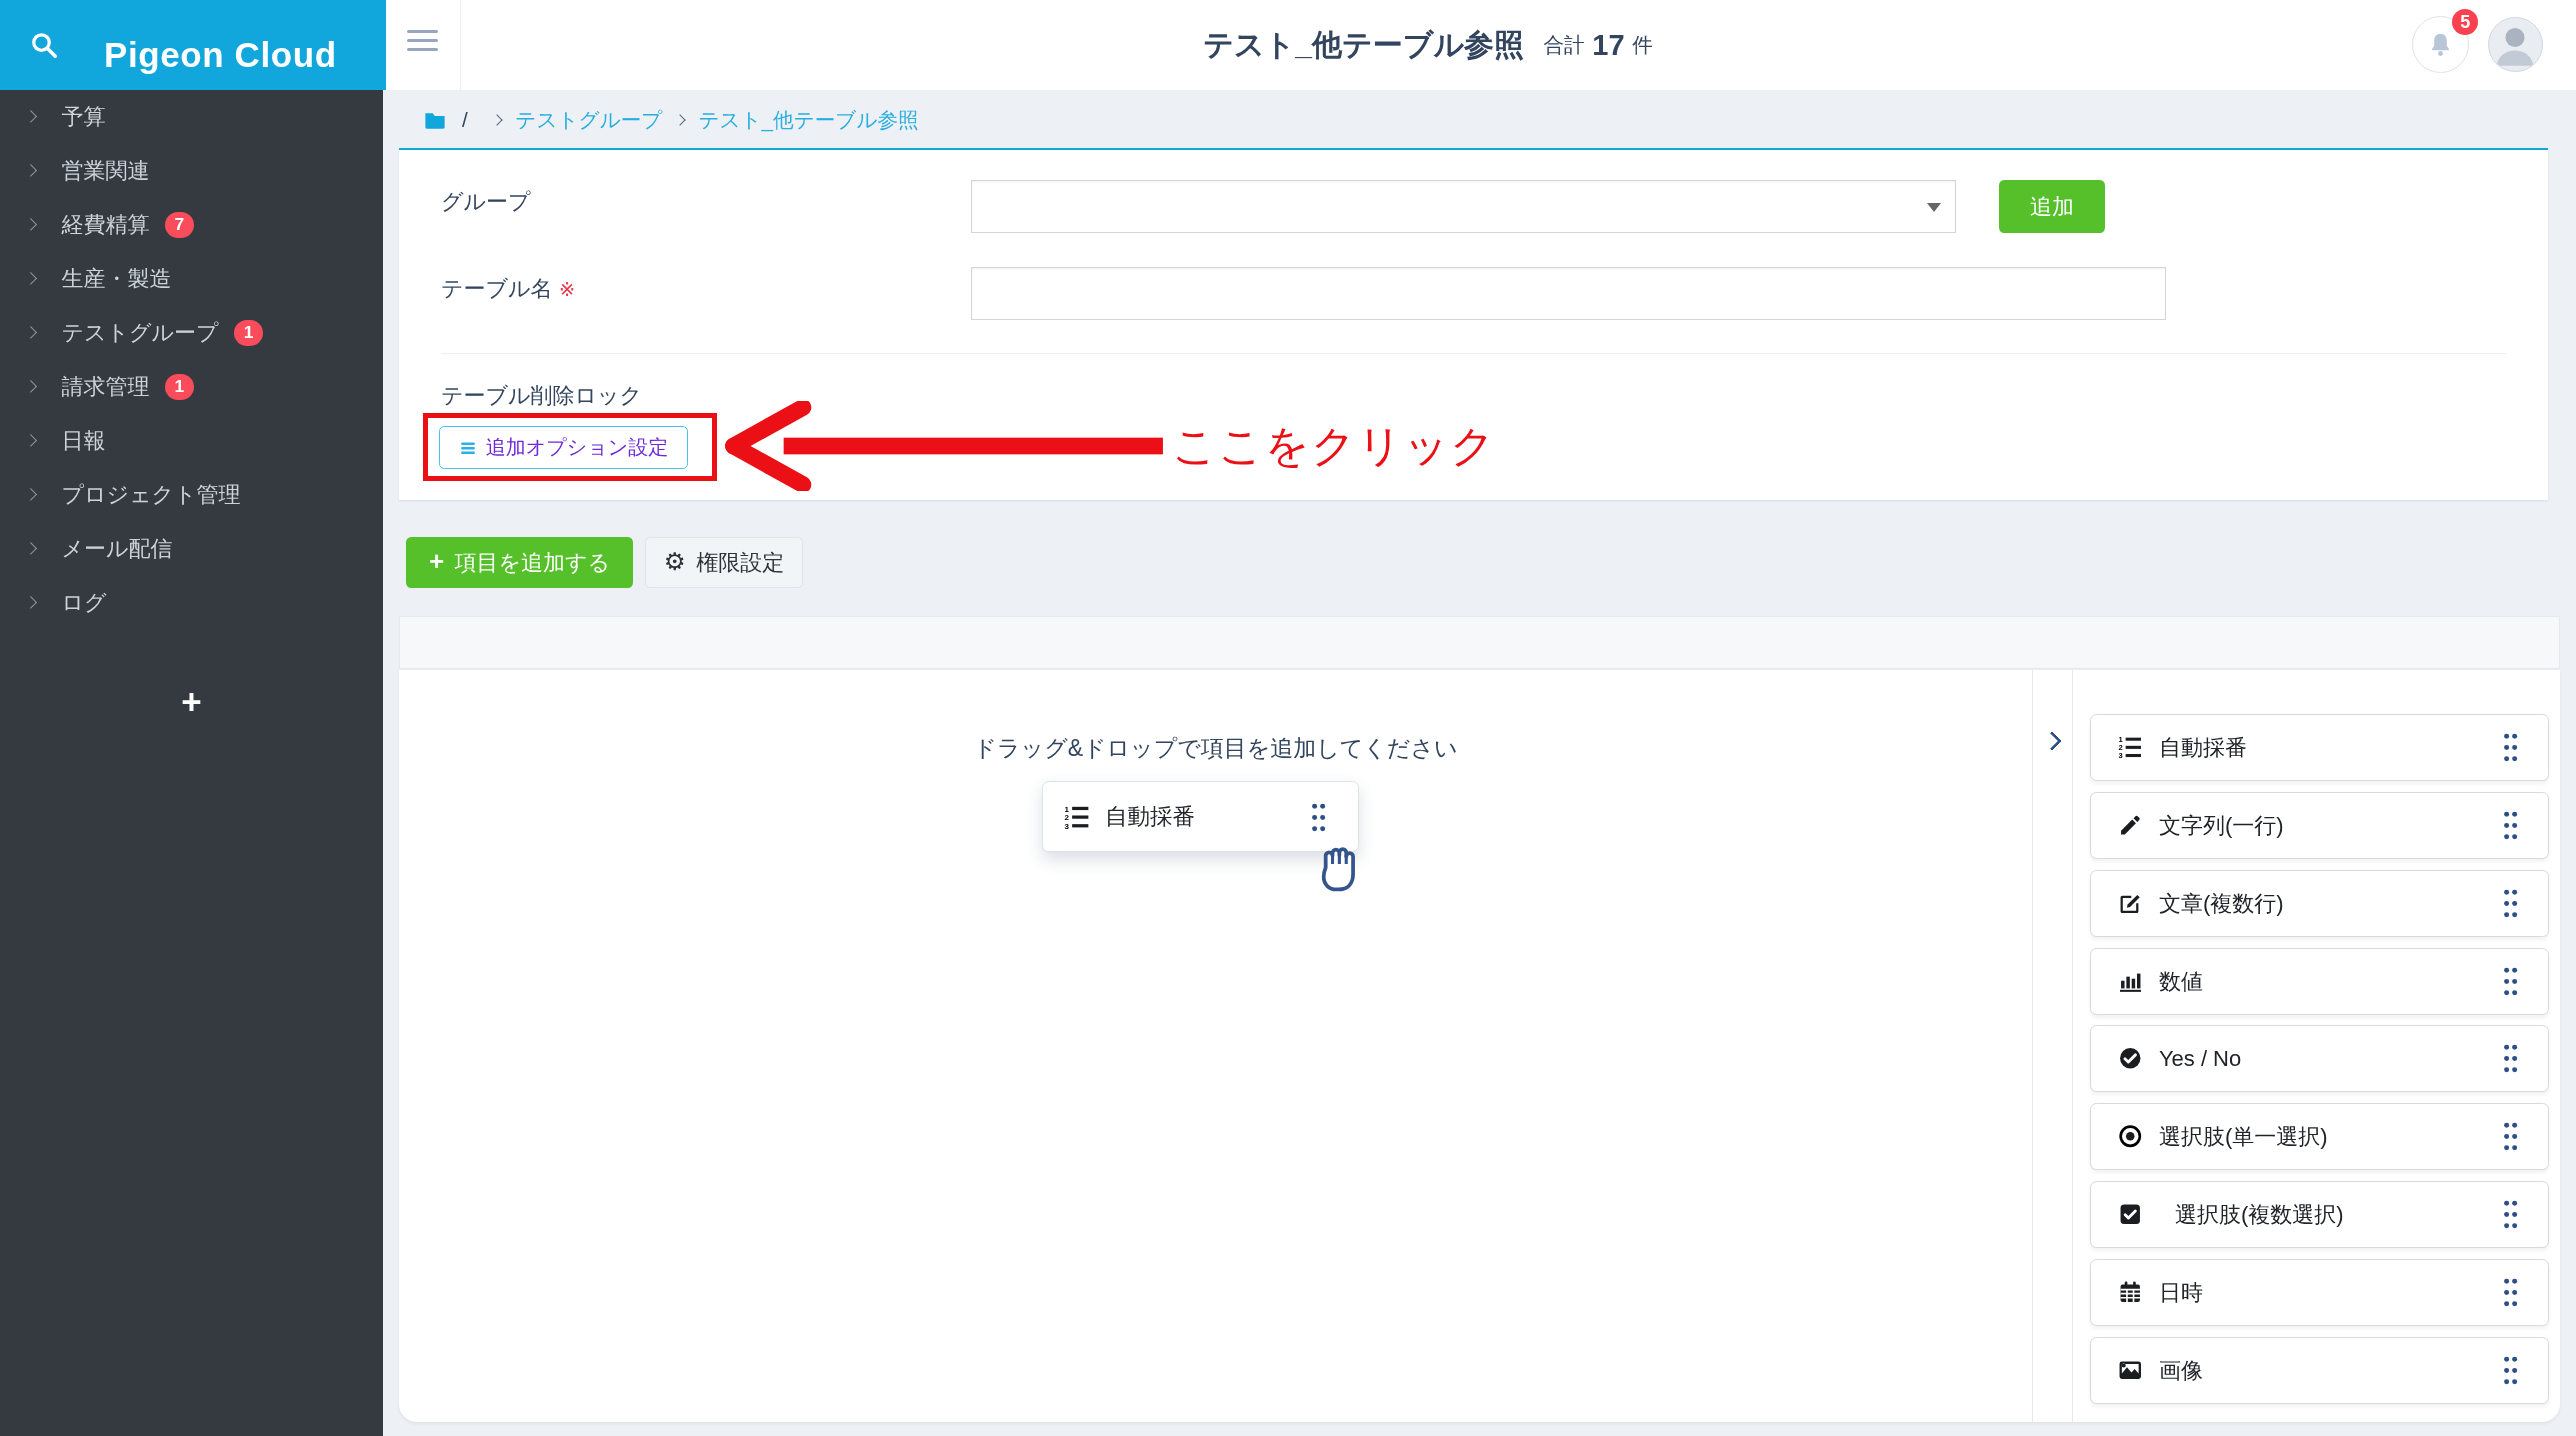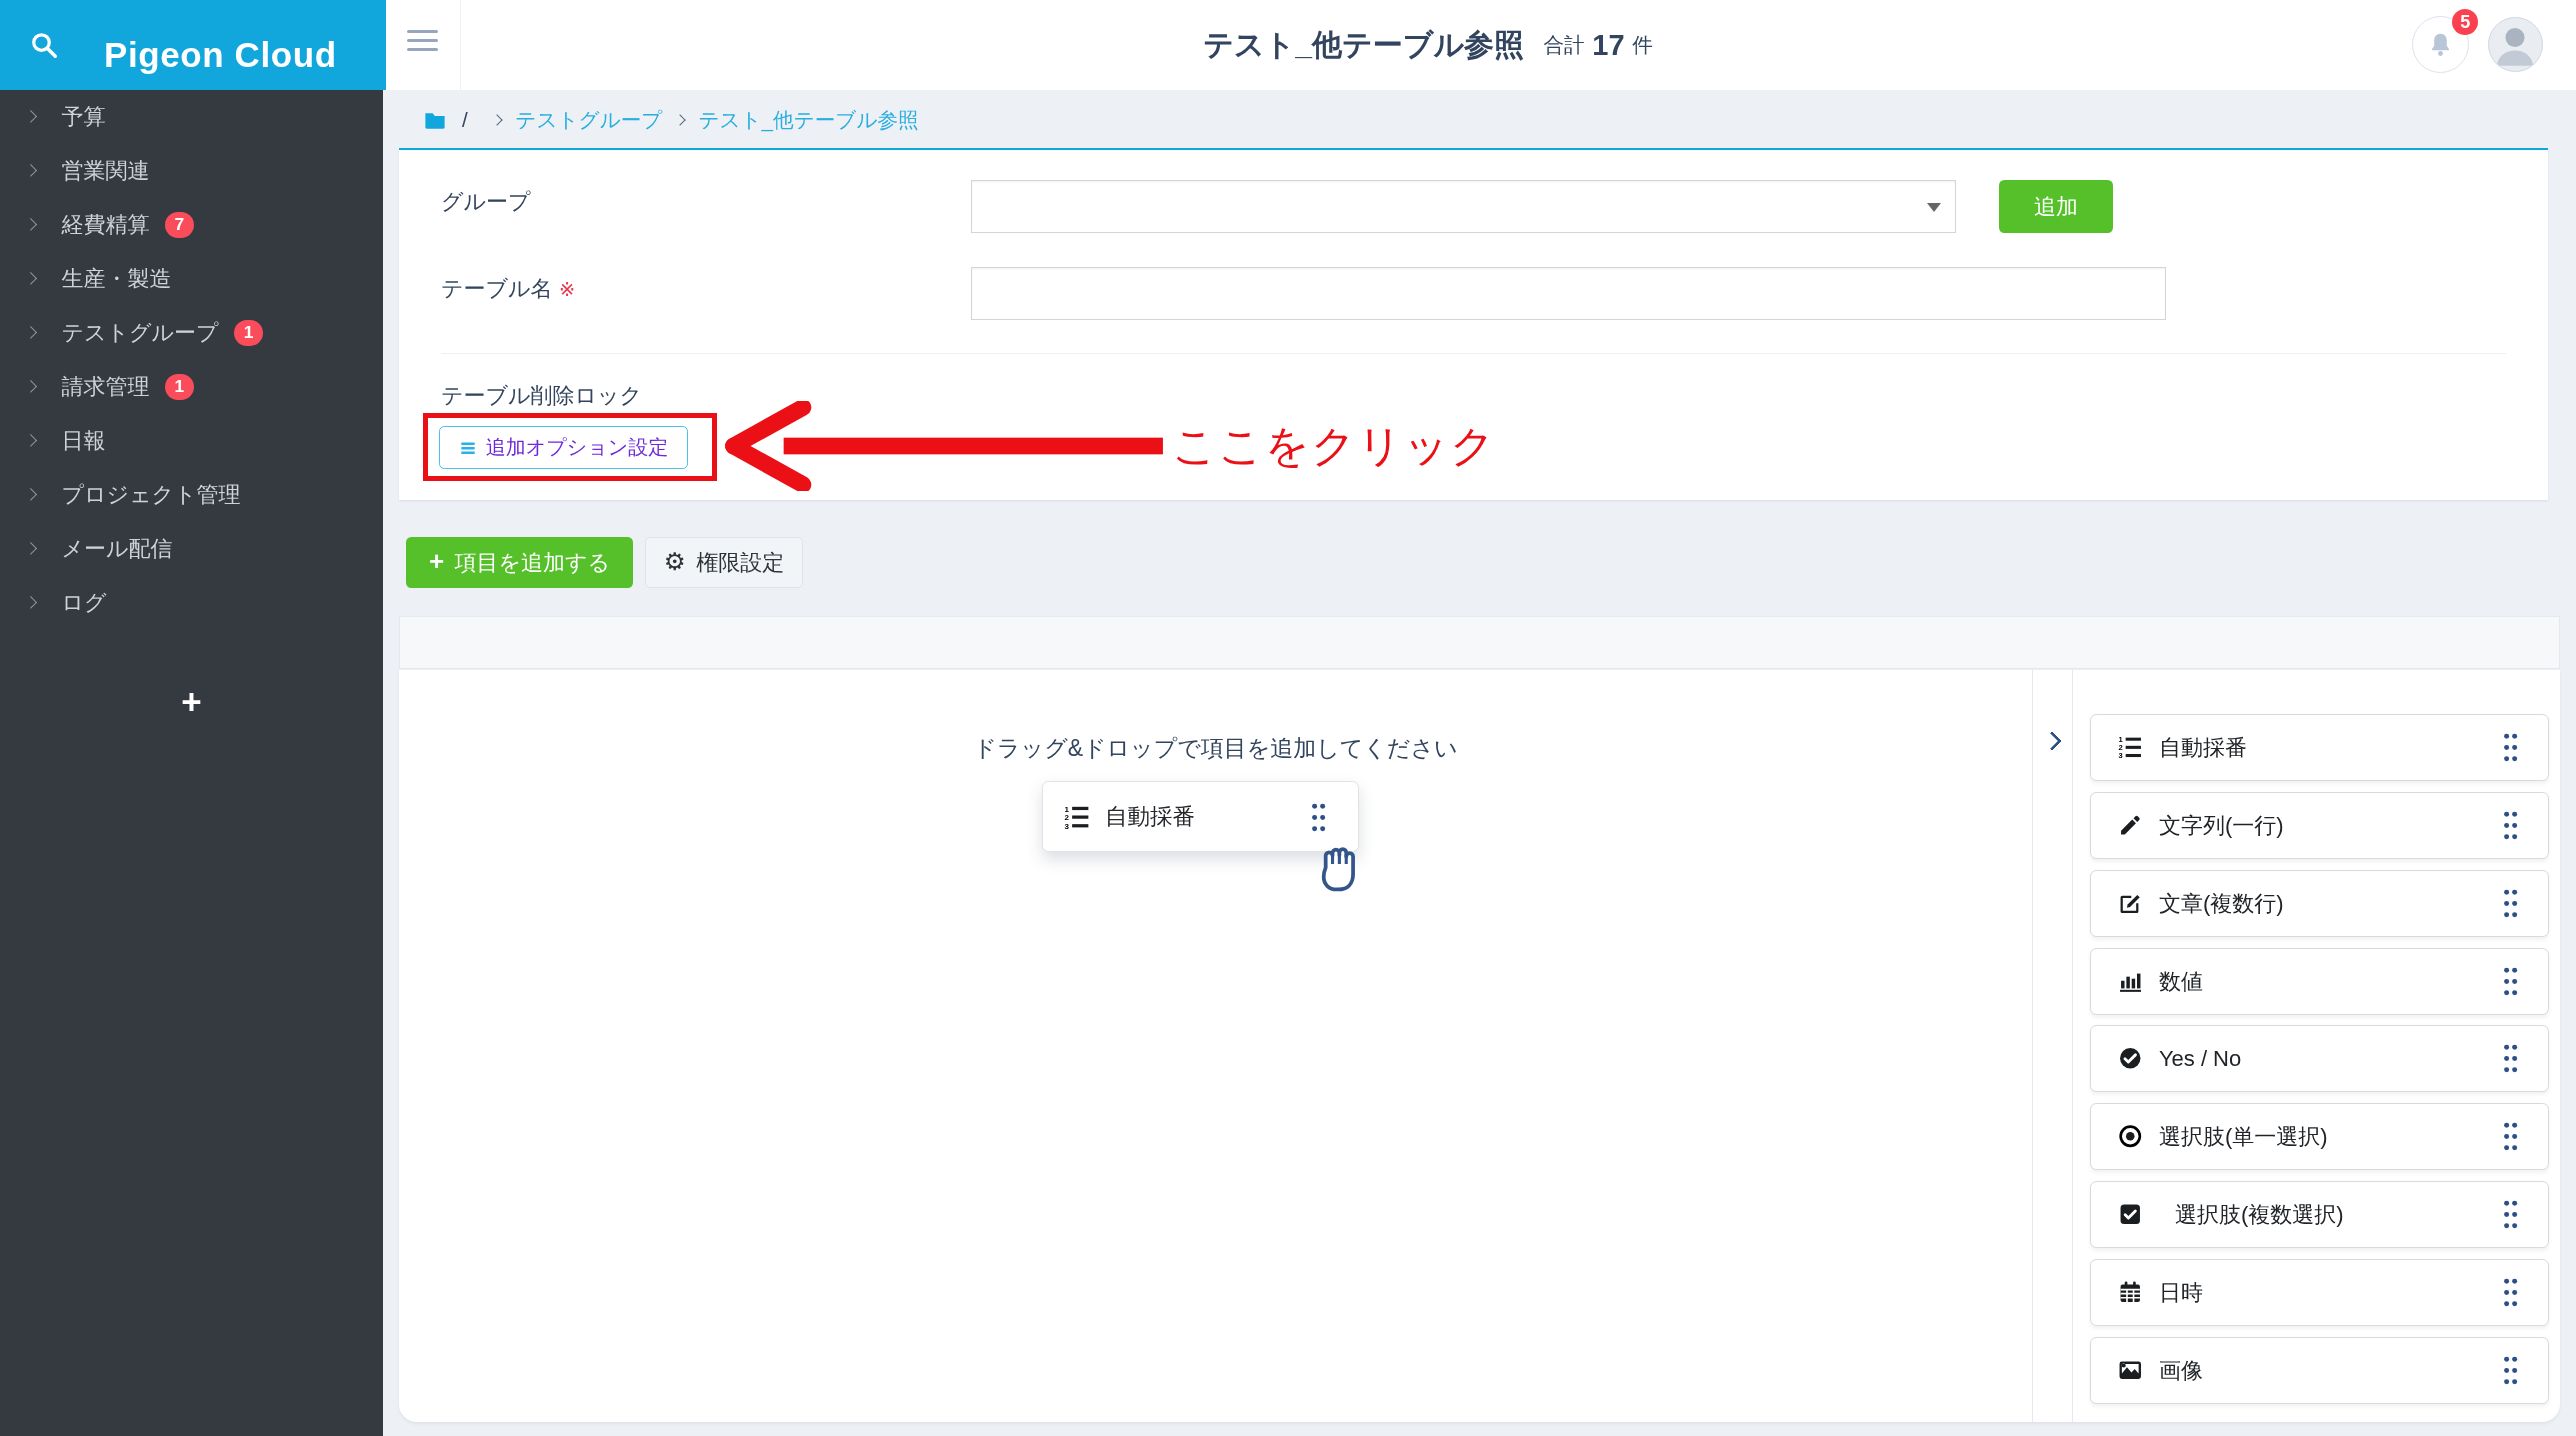--- a/index.html
+++ b/index.html
@@ -39,21 +39,21 @@
   .bc-sep{display:inline-block;width:7px;height:7px;border-top:1.9px solid #55657e;border-right:1.9px solid #55657e;transform:rotate(45deg);margin:0 14px;}
   .bc-link{color:#2aaede;cursor:pointer;}
 
   
   .card-form{position:absolute;left:399px;top:148px;width:2149px;height:352px;background:#fff;border-top:2.6px solid #12a7dc;box-shadow:0 0.6px 1.9px rgba(50,60,70,.10);box-sizing:border-box;}
   .f-label{position:absolute;font-size:22px;color:#33455e;}
   .req{color:#e8384f;font-size:19.3px;margin-left:6.4px;}
   .select-box{position:absolute;left:572px;top:30px;width:985px;height:53px;border:0.6px solid #d5d5d5;background:#fff;box-sizing:border-box;box-shadow:inset 0 1.3px 1.9px rgba(0,0,0,.05);cursor:pointer;}
   .caret{position:absolute;right:14px;top:22px;width:0;height:0;border-left:7.7px solid transparent;border-right:7.7px solid transparent;border-top:9.7px solid #666;}
   .btn-green{background:#56c02b;color:#fff;border:none;border-radius:5.2px;font-size:22px;display:flex;align-items:center;justify-content:center;cursor:pointer;}
-  .btn-add-group{position:absolute;left:1600px;top:30px;width:114px;height:53px;}
+  .btn-add-group{position:absolute;left:1600px;top:30px;width:106px;height:53px;}
   .input-box{position:absolute;left:572px;top:117px;width:1195px;height:53px;border:0.6px solid #d5d5d5;background:#fff;box-sizing:border-box;box-shadow:inset 0 1.3px 1.9px rgba(0,0,0,.05);font-size:20.6px;padding:0 13px;}
   .f-divider{position:absolute;left:42px;top:203px;width:2065px;height:1.3px;background:#edf0f3;}
   .red-box{position:absolute;left:24px;top:263px;width:294px;height:68px;border:5.8px solid #eb1016;box-sizing:border-box;}
   .btn-options{position:absolute;left:40px;top:276px;width:249px;height:43px;background:#fff;border:1.3px solid #49c0ee;border-radius:5.2px;box-sizing:border-box;color:#6d28d9;font-size:20px;display:flex;align-items:center;justify-content:center;gap:9px;cursor:pointer;}
   .btn-options svg{width:18px;height:18px;fill:#29b2e8;}
   .anno-arrow{position:absolute;left:325px;top:251px;width:451px;height:90px;}
   .click-here{position:absolute;left:773px;top:267px;font-size:44px;font-weight:normal;color:#eb1016;letter-spacing:1.3px;}
 
   
   .btn-add-field{position:absolute;left:406px;top:537px;width:227px;height:51px;gap:10.3px;}

